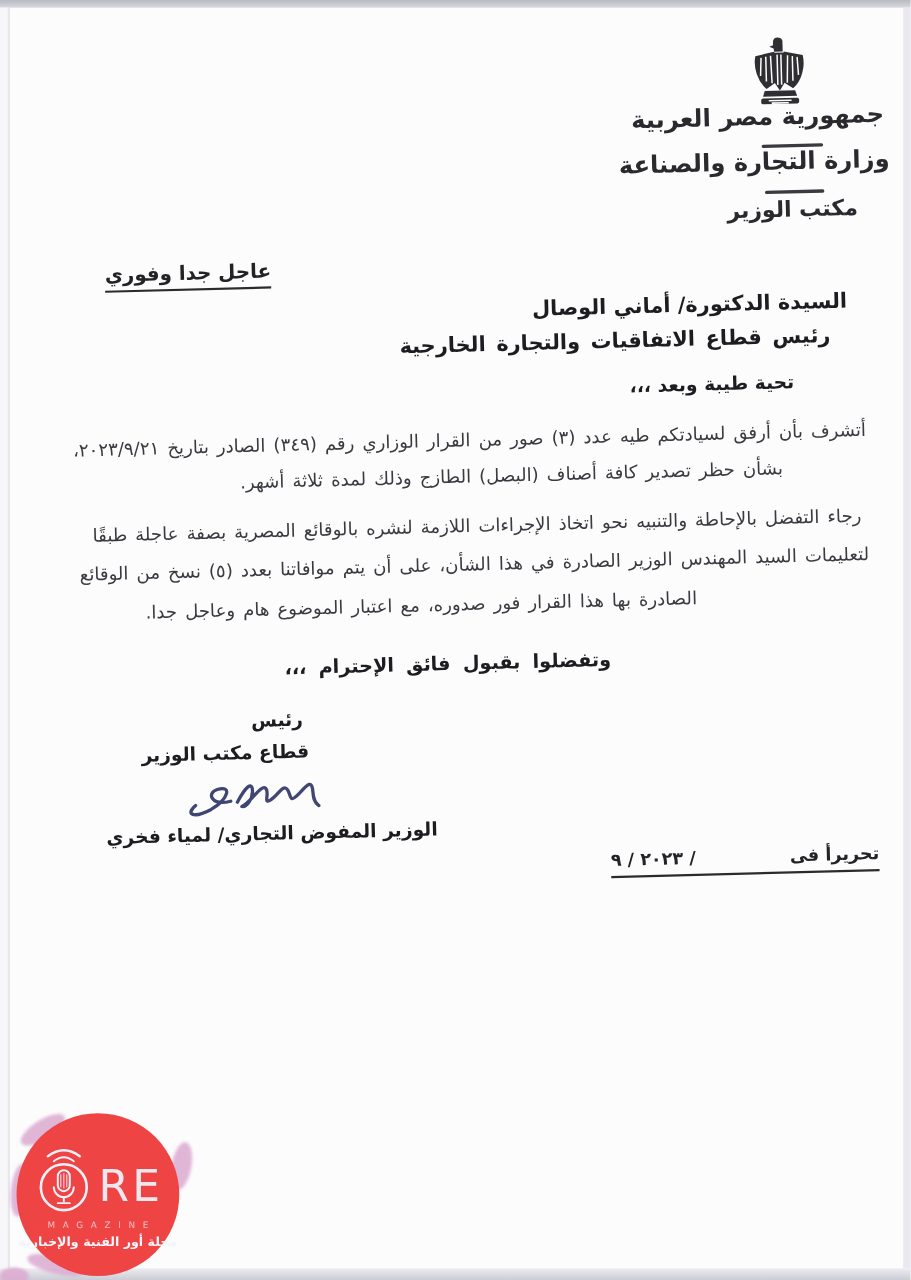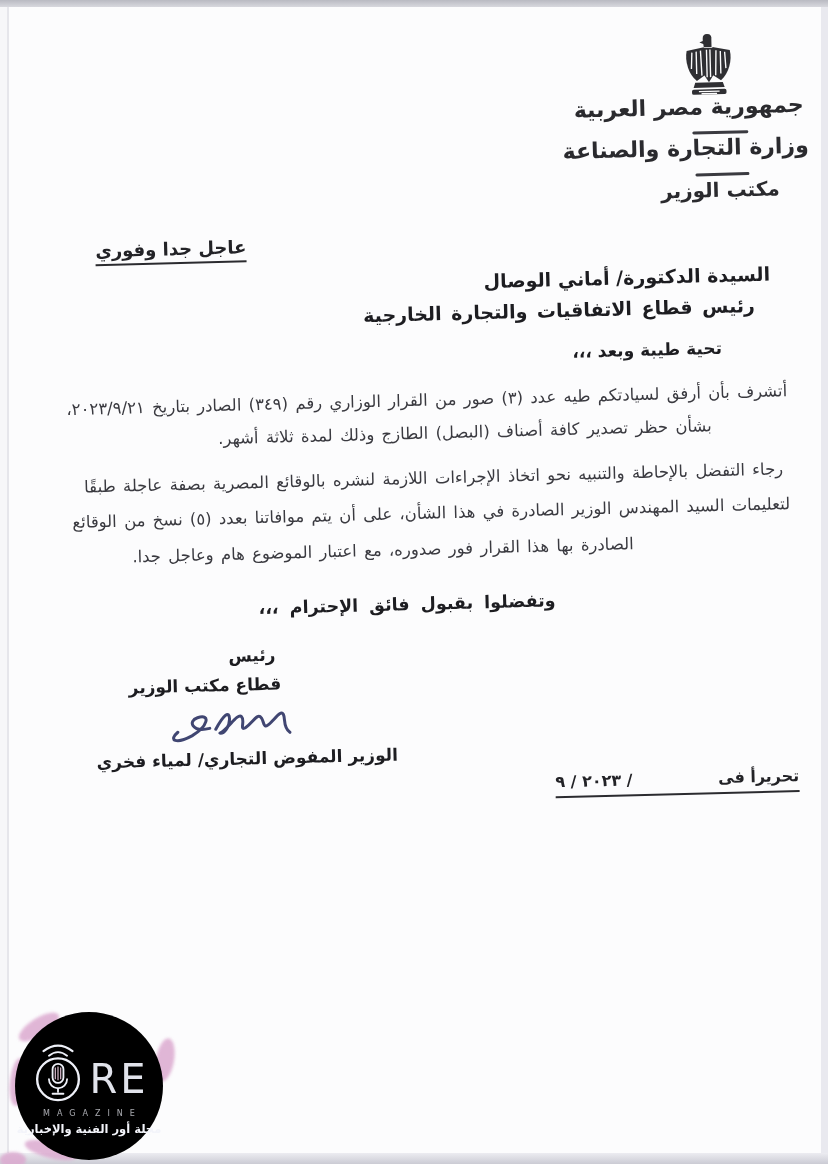--- a/index.html
+++ b/index.html
@@ -70,21 +70,21 @@
   
   .wm{position:absolute;left:6px;top:1006px;width:170px;height:160px;}
   .wm .splash{position:absolute;background:#dcaad0;opacity:.85;filter:blur(1.5px);border-radius:50%;}
   .sp1{left:10px;top:12px;width:46px;height:18px;transform:rotate(-32deg);}
   .sp2{left:4px;top:52px;width:16px;height:48px;transform:rotate(6deg);}
   .sp3{left:18px;top:136px;width:54px;height:16px;transform:rotate(14deg);}
   .sp4{left:150px;top:32px;width:18px;height:44px;transform:rotate(10deg);}
   .sp5{left:-6px;top:146px;width:26px;height:16px;}
   .wm-circle{
     position:absolute;left:9px;top:6px;width:148px;height:148px;border-radius:50%;
-    background:#000000;display:flex;flex-direction:column;align-items:center;justify-content:center;
+    background:#ef4444;display:flex;flex-direction:column;align-items:center;justify-content:center;
     color:#eef0f8;
   }
   .brand-row{display:flex;align-items:center;direction:ltr;margin-top:2px;}
   .brand-re{font-size:40px;letter-spacing:3px;color:#eef0f8;opacity:.95;line-height:1;margin-left:2px;margin-top:14px;}
   .wm-mag{direction:ltr;font-size:8px;letter-spacing:7px;opacity:.7;margin-top:4px;margin-left:7px;text-align:right;}
   .wm-ar{font-size:11.5px;font-weight:bold;margin-top:4px;color:#f3f4fa;}
 </style>
 </head>
 <body>
 

